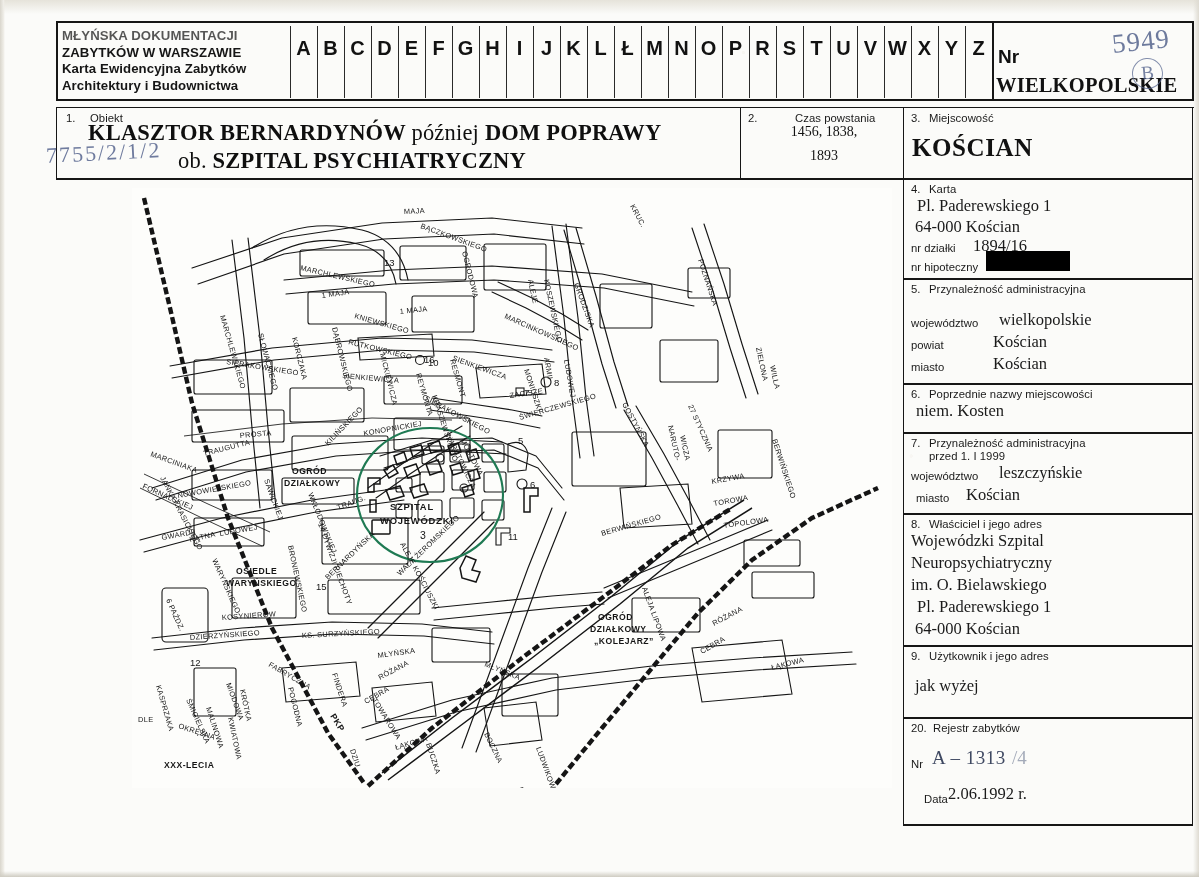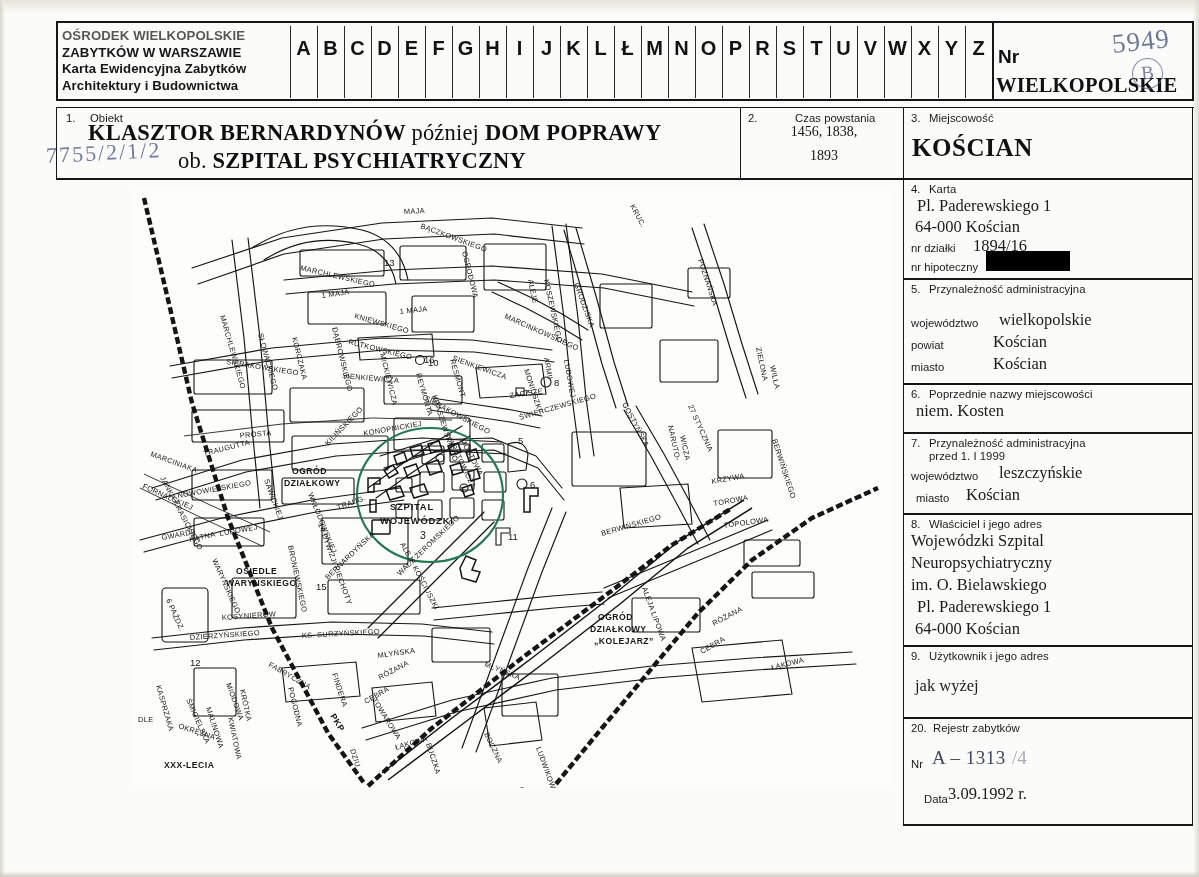--- a/index.html
+++ b/index.html
@@ -120,21 +120,21 @@
   <div class="edge-left"></div>
   <div class="edge-right"></div>
   <div class="edge-bottom"></div>
 
   <div class="ln" style="left:56px;top:21px;width:1138px;height:1.6px;"></div>
   <div class="ln" style="left:56px;top:21px;width:1.6px;height:79px;"></div>
   <div class="ln" style="left:56px;top:99px;width:1138px;height:1.6px;"></div>
   <div class="ln" style="left:1192px;top:21px;width:1.6px;height:79px;"></div>
 
   <div id="hdr-title">
-    <div class="l1">OŚRODEK WIELKOPOLSKIE</div>
+    <div class="l1">MŁYŃSKA DOKUMENTACJI</div>
     <div>ZABYTKÓW W WARSZAWIE</div>
     <div>Karta Ewidencyjna Zabytków</div>
     <div>Architektury i Budownictwa</div>
   </div>
 
   <div id="alpha-row">
       <div class="alpha-cell" style="left: 290px; width: 27px;">A</div>
       <div class="ln" style="left: 290px; top: 26px; width: 1px; height: 72px; background: rgb(42, 42, 42);"></div>
       <div class="alpha-cell" style="left: 317px; width: 27px;">B</div>
       <div class="ln" style="left: 317px; top: 26px; width: 1px; height: 72px; background: rgb(42, 42, 42);"></div>
@@ -276,21 +276,21 @@
   <span class="flabel" style="left:929px;top:650px;">Użytkownik i jego adres</span>
   <div class="rv rv-lg" style="left:915px;top:676px;">jak wyżej</div>
 
   <div class="ln" style="left:903px;top:717px;width:290px;height:1.6px;"></div>
   <span class="fnum" style="left:911px;top:722px;">20.</span>
   <span class="flabel" style="left:933px;top:722px;">Rejestr zabytków</span>
   <span class="rsmall" style="left:911px;top:758px;">Nr</span>
   <div class="rv" style="left:932px;top:747px;font-size:19px;color:#25304d;opacity:.88;letter-spacing:.5px;">A – 1313</div>
   <div class="rv" style="left:1012px;top:747px;font-size:19px;color:#6a758f;opacity:.6;">/4</div>
   <span class="rsmall" style="left:911px;top:793px;padding-left:13px;">Data</span>
-  <div class="rv" style="left:948px;top:784px;font-size:16.5px;">3.09.1992 r.</div>
+  <div class="rv" style="left:948px;top:784px;font-size:16.5px;">2.06.1992 r.</div>
   <div class="ln" style="left:903px;top:824px;width:290px;height:1.6px;"></div>
 
   <div id="map">
   <svg width="760" height="600" viewBox="0 0 760 600" xmlns="http://www.w3.org/2000/svg">
     <rect x="0" y="0" width="760" height="600" fill="#fdfdfb"></rect>
 
     <g>
       <path class="mrail" d="M12 10 L38 120 L60 215 L96 330 L140 440 L196 545 L232 595"></path>
       <path class="mrail" d="M236 598 L300 540 L390 470 L470 410 L540 357 L600 320"></path>
       <path class="mrail" d="M424 596 L470 540 L520 480 L566 425 L620 372 L680 330 L746 300"></path>

